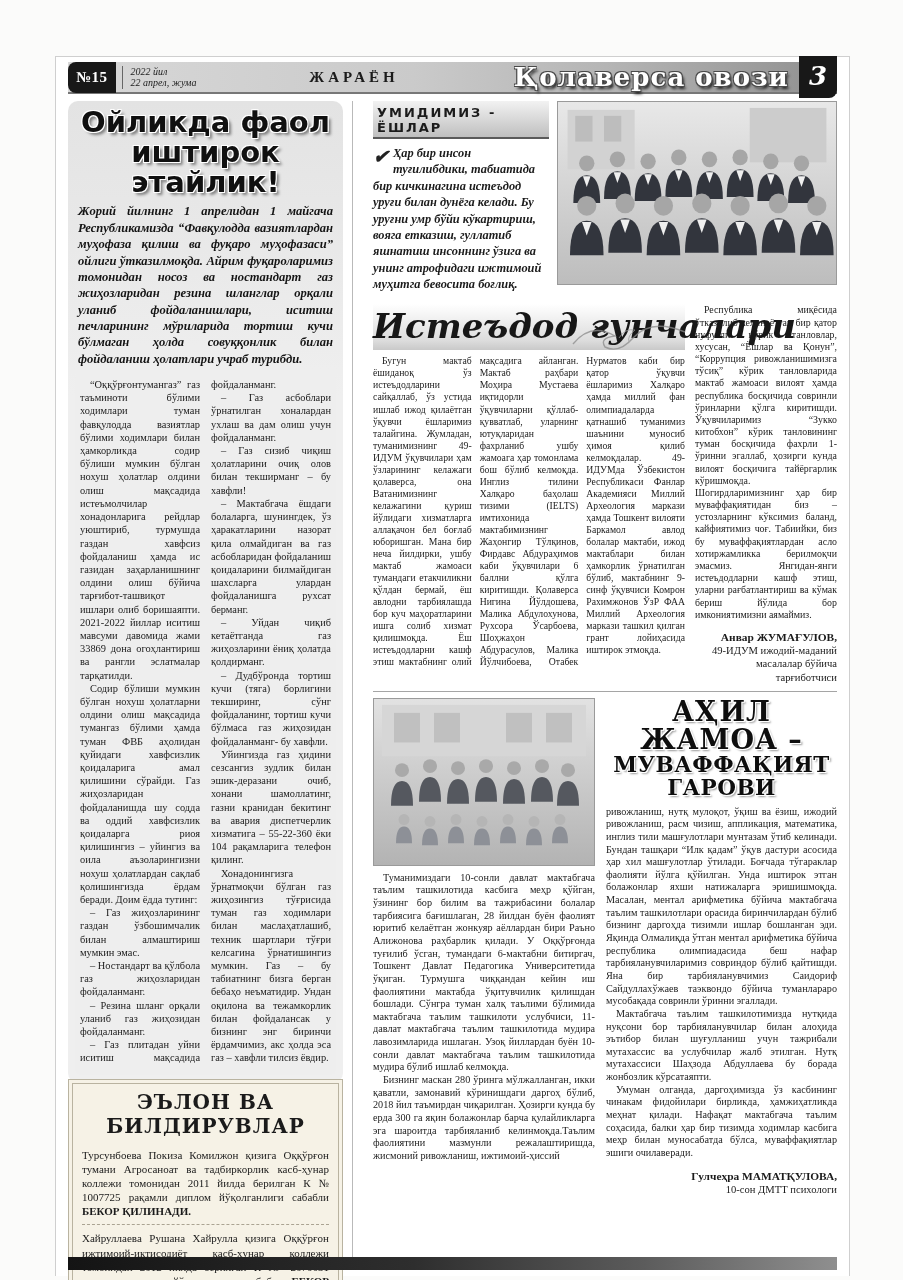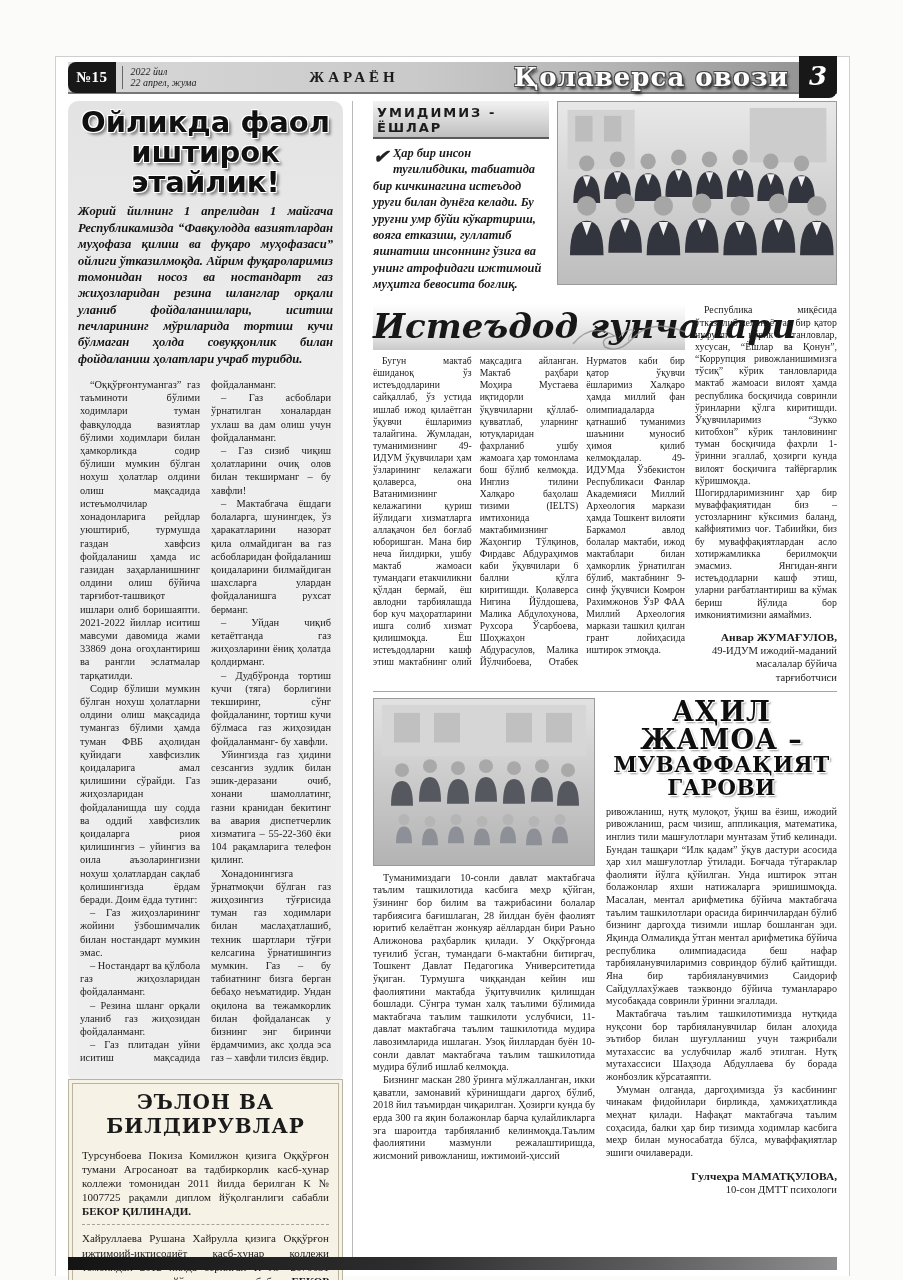--- a/index.html
+++ b/index.html
@@ -117,21 +117,21 @@
       <div class="col-left">
         <div class="gas">
           <div class="gas-title">
             <div>Ойликда фаол</div>
             <div>иштирок этайлик!</div>
           </div>
           <div class="gas-lead">Жорий йилнинг 1 апрелидан 1 майгача Республикамизда “Фавқулодда вазиятлардан муҳофаза қилиш ва фуқаро муҳофазаси” ойлиги ўтказилмоқда. Айрим фуқароларимиз томонидан носоз ва ностандарт газ жиҳозларидан резина шланглар орқали уланиб фойдаланишлари, иситиш печларининг мўриларида тортиш кучи бўлмаган ҳолда совуққонлик билан фойдаланиш ҳолатлари учраб турибди.</div>
           <div class="gas-body">
             <p>“Оққўрғонтумангаз” газ таъминоти бўлими ходимлари туман фавқулодда вазиятлар бўлими ходимлари билан ҳамкорликда содир бўлиши мумкин бўлган нохуш ҳолатлар олдини олиш мақсадида истеъмолчилар хонадонларига рейдлар уюштириб, турмушда газдан хавфсиз фойдаланиш ҳамда ис газидан заҳарланишнинг олдини олиш бўйича тарғибот-ташвиқот ишлари олиб боришаяпти. 2021-2022 йиллар иситиш мавсуми давомида жами 33869 дона огоҳлантириш ва рангли эслатмалар тарқатилди.</p>
             <p>Содир бўлиши мумкин бўлган нохуш ҳолатларни олдини олиш мақсадида тумангаз бўлими ҳамда туман ФВБ аҳолидан қуйидаги хавфсизлик қоидаларига амал қилишини сўрайди. Газ жиҳозларидан фойдаланишда шу содда ва оддий хавфсизлик қоидаларга риоя қилишингиз – уйингиз ва оила аъзоларингизни нохуш ҳолатлардан сақлаб қолишингизда ёрдам беради. Доим ёдда тутинг:</p>
-            <p>– Газ жиҳозларининг жойини ўзбошимчалик билан ностандарт мумкин эмас.</p>
+            <p>– Газ жиҳозларининг газдан ўзбошимчалик билан алмаштириш мумкин эмас.</p>
             <p>– Ностандарт ва қўлбола газ жиҳозларидан фойдаланманг.</p>
             <p>– Резина шланг орқали уланиб газ жиҳозидан фойдаланманг.</p>
             <p>– Газ плитадан уйни иситиш мақсадида фойдаланманг.</p>
             <p>– Газ асбоблари ўрнатилган хоналардан ухлаш ва дам олиш учун фойдаланманг.</p>
             <p>– Газ сизиб чиқиш ҳолатларини очиқ олов билан текширманг – бу хавфли!</p>
             <p>– Мактабгача ёшдаги болаларга, шунингдек, ўз ҳаракатларини назорат қила олмайдиган ва газ асбобларидан фойдаланиш қоидаларини билмайдиган шахсларга улардан фойдаланишга рухсат берманг.</p>
             <p>– Уйдан чиқиб кетаётганда газ жиҳозларини ёниқ ҳолатда қолдирманг.</p>
             <p>– Дудбўронда тортиш кучи (тяга) борлигини текширинг, сўнг фойдаланинг, тортиш кучи бўлмаса газ жиҳозидан фойдаланманг- бу хавфли.</p>
             <p>Уйингизда газ ҳидини сезсангиз зудлик билан эшик-деразани очиб, хонани шамоллатинг, газни кранидан бекитинг ва авария диспетчерлик хизматига – 55-22-360 ёки 104 рақамларига телефон қилинг.</p>
             <p>Хонадонингизга ўрнатмоқчи бўлган газ жиҳозингиз тўғрисида туман газ ходимлари билан маслаҳатлашиб, техник шартлари тўғри келсагина ўрнатишингиз мумкин. Газ – бу табиатнинг бизга берган бебаҳо неъматидир. Ундан оқилона ва тежамкорлик билан фойдалансак у бизнинг энг биринчи ёрдамчимиз, акс ҳолда эса газ – хавфли тилсиз ёвдир.</p>

